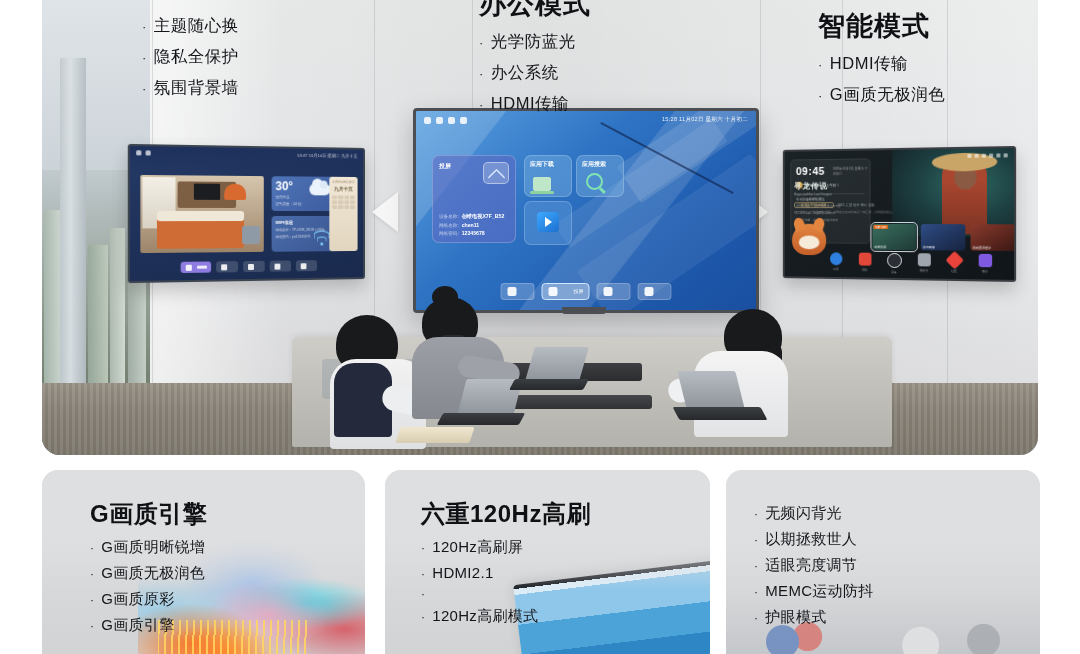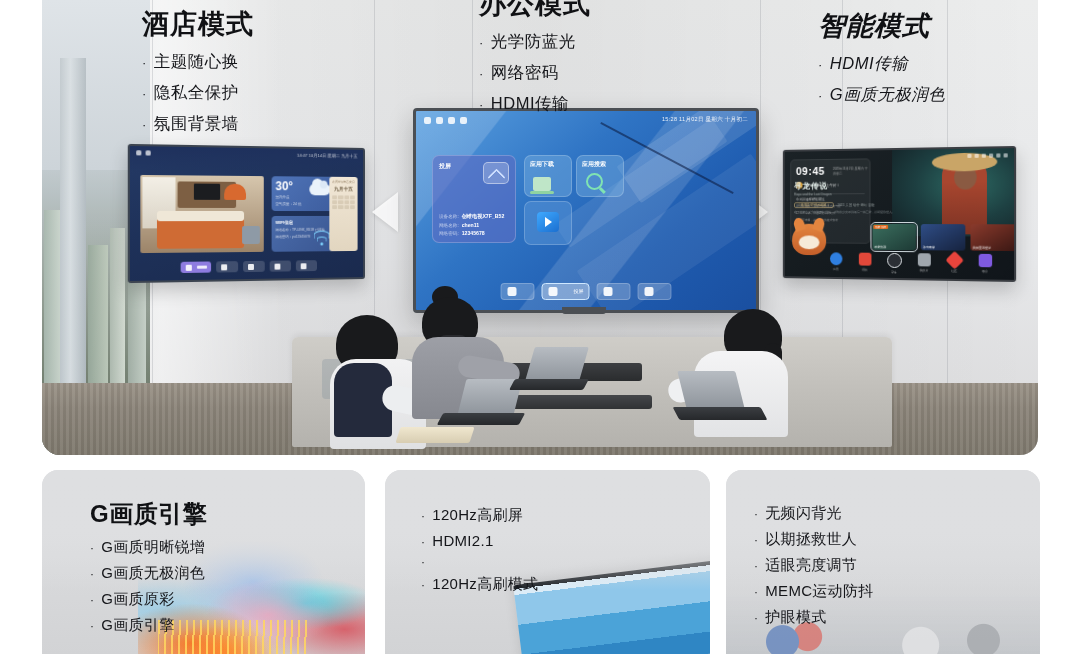--- a/index.html
+++ b/index.html
@@ -273,21 +273,21 @@
      border-left:26px solid rgba(255,255,255,.82);filter:drop-shadow(0 1px 2px rgba(0,0,0,.15));}
 
   
   .cap{position:absolute;z-index:6;}
   .cap h2{margin:0;font-size:27px;font-weight:bold;color:#101114;letter-spacing:1px;}
   .cap ul{list-style:none;margin:9px 0 0;padding:0;}
   .cap li{font-size:16.5px;color:#15161a;margin-top:9px;letter-spacing:.5px;display:flex;align-items:baseline;gap:7px;}
   .cap li .bd{font-size:13px;line-height:1;color:#15161a;}
   .cap-hotel{left:100px;top:6px;}
   .cap-office{left:437px;top:-14px;}
-  .cap-smart{left:776px;top:8px;font-style:italic;}
+  .cap-smart{left:776px;top:8px;}
 
   
   .cards{position:absolute;left:0;top:470px;width:1080px;height:232px;}
   .fcard{
     position:absolute;top:0;height:184px;border-radius:16px 16px 0 0;overflow:hidden;
     background:linear-gradient(180deg,#dedfe1 0%,#d8d9db 55%,#d2d3d5 100%);
   }
   .c1{left:42px;width:323px;}
   .c2{left:385px;width:325px;}
   .c3{left:726px;width:314px;}
@@ -621,21 +621,20 @@
         <span class="lid"></span>
         <span class="base"></span>
       </div>
     <div class="laptop lt3">
         <span class="lid"></span>
         <span class="base"></span>
       </div>
     <div class="notebook"></div>
 
     <div class="cap cap-hotel">
-      <h2>酒店模式</h2>
       <ul>
         <li>
             <span class="bd">·</span>
             <span>主题随心换</span>
           </li>
         <li>
             <span class="bd">·</span>
             <span>隐私全保护</span>
           </li>
         <li>
@@ -647,21 +646,21 @@
 
     <div class="cap cap-office">
       <h2>办公模式</h2>
       <ul>
         <li>
             <span class="bd">·</span>
             <span>光学防蓝光</span>
           </li>
         <li>
             <span class="bd">·</span>
-            <span>网络密码</span>
+            <span>办公系统</span>
           </li>
         <li>
             <span class="bd">·</span>
             <span>HDMI传输</span>
           </li>
       </ul>
     </div>
 
     <div class="cap cap-smart">
       <h2>智能模式</h2>
@@ -703,20 +702,21 @@
               <span>G画质引擎</span>
             </li>
         </ul>
       </div>
     </div>
 
     <div class="fcard c2">
       <div class="art-tv"></div>
       <div class="fade-top"></div>
       <div class="fc-inner">
+        <h3>六重120Hz高刷</h3>
         <ul>
           <li>
               <span class="bd">·</span>
               <span>120Hz高刷屏</span>
             </li>
           <li>
               <span class="bd">·</span>
               <span>HDMI2.1</span>
             </li>
           <li>

